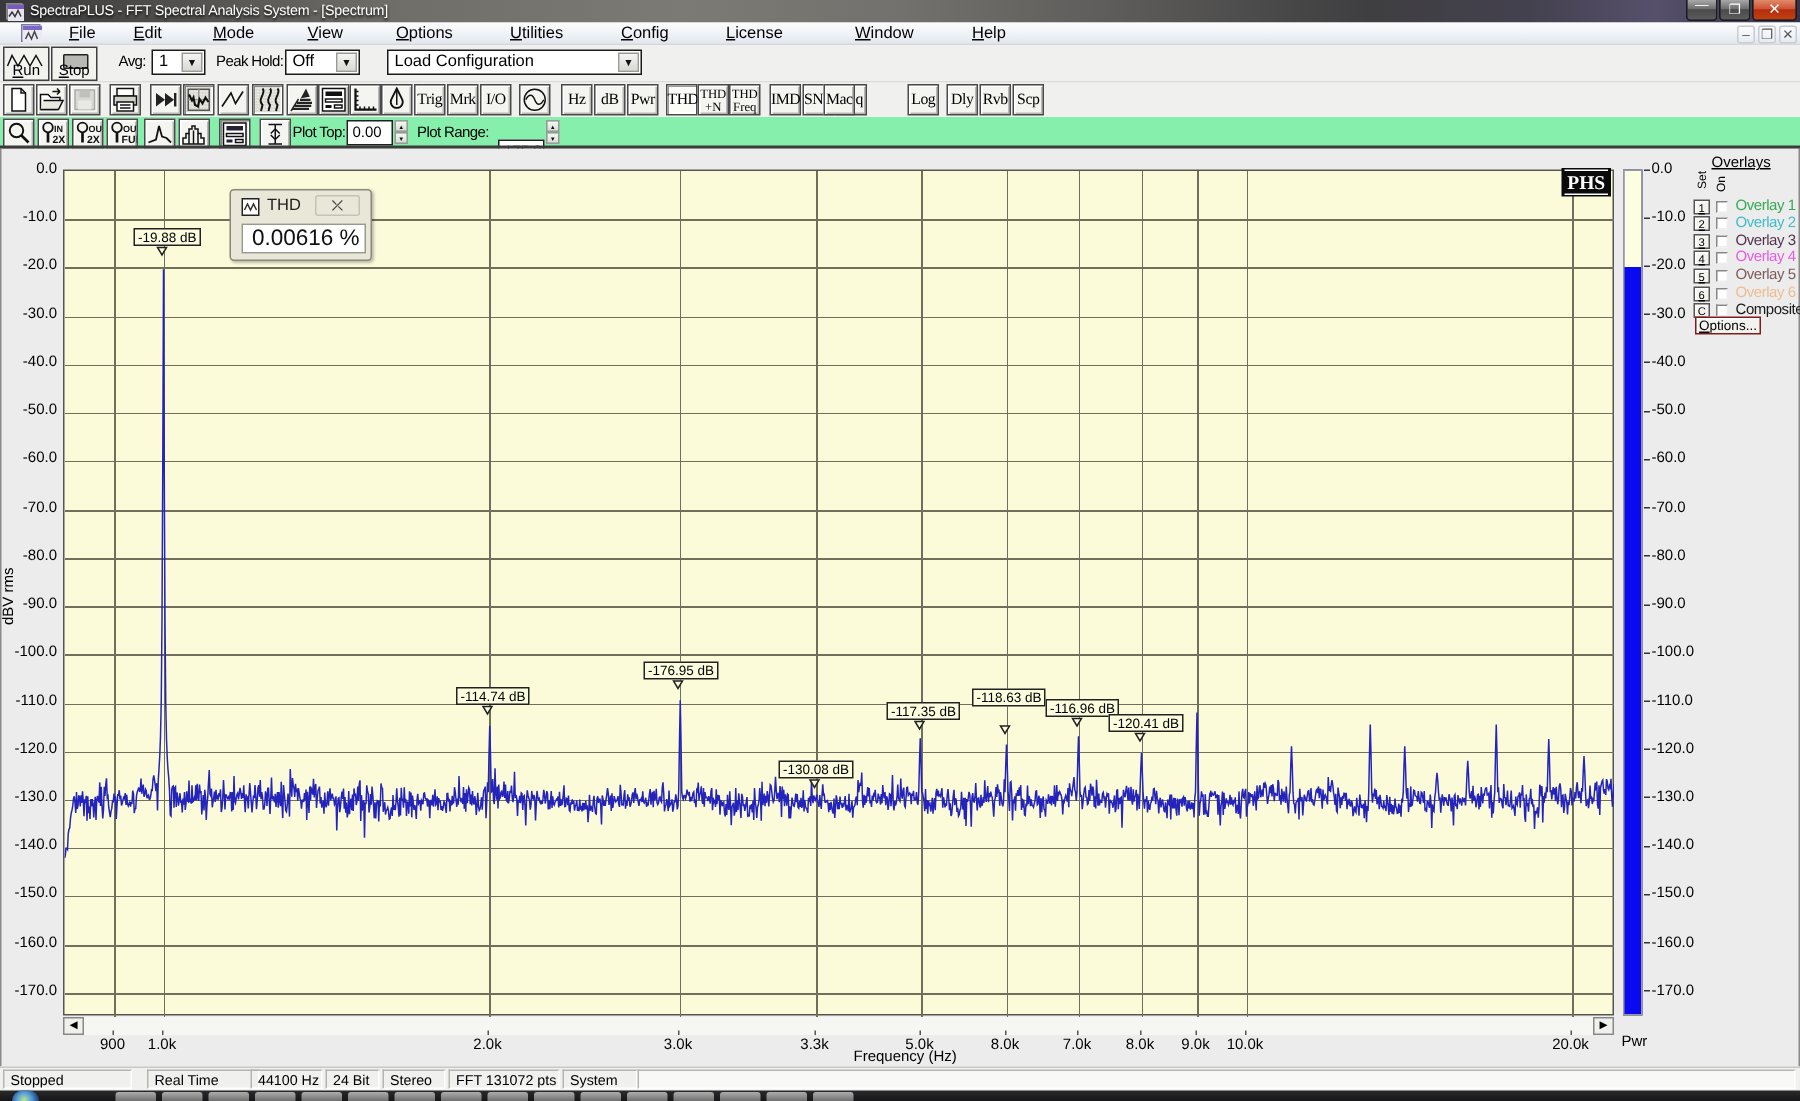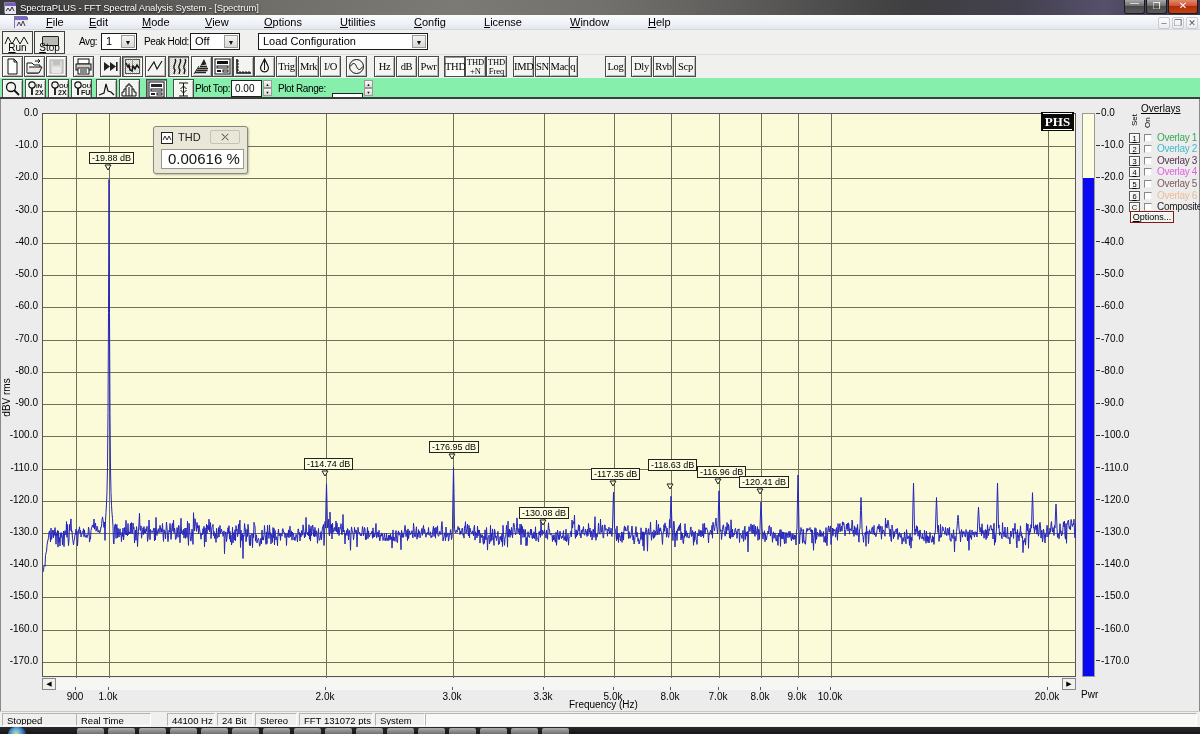--- a/index.html
+++ b/index.html
@@ -571,21 +571,21 @@
 <div class="abs" style="left:797px;top:588px;width:1px;height:3px;background:#555"></div>
 <div class="xlab" style="left:777px;top:592px">9.0k</div>
 <div class="abs" style="left:830px;top:588px;width:1px;height:3px;background:#555"></div>
 <div class="xlab" style="left:810px;top:592px">10.0k</div>
 <div class="abs" style="left:1047px;top:588px;width:1px;height:3px;background:#555"></div>
 <div class="xlab" style="left:1027px;top:592px">20.0k</div>
 <div id="freqlab">Frequency (Hz)</div>
 </div>
 <div id="statusbar">
 <div class="scell" style="left:2px;width:86px;">Stopped</div>
-<div class="scell" style="left:76px;width:75px;">Real Time</div>
+<div class="scell" style="left:98px;width:75px;">Real Time</div>
 <div class="scell" style="left:167px;width:48px;">44100 Hz</div>
 <div class="scell" style="left:217px;width:36px;">24 Bit</div>
 <div class="scell" style="left:255px;width:42px;">Stereo</div>
 <div class="scell" style="left:299px;width:74px;">FFT 131072 pts</div>
 <div class="scell" style="left:375px;width:50px;">System</div>
 <div class="scell" style="left:425px;width:772px;background:#f8f8f7;"></div>
 </div>
 <div id="taskbar">
 <div class="abs" style="left:8px;top:0px;width:18px;height:7px;border-radius:9px 9px 0 0;background:radial-gradient(circle at 45% 90%,#bde48a 0%,#58a0d8 40%,#2a5a94 70%,#1a3a5c 100%)"></div>
 <div class="tkbtn" style="left:77px"></div>

